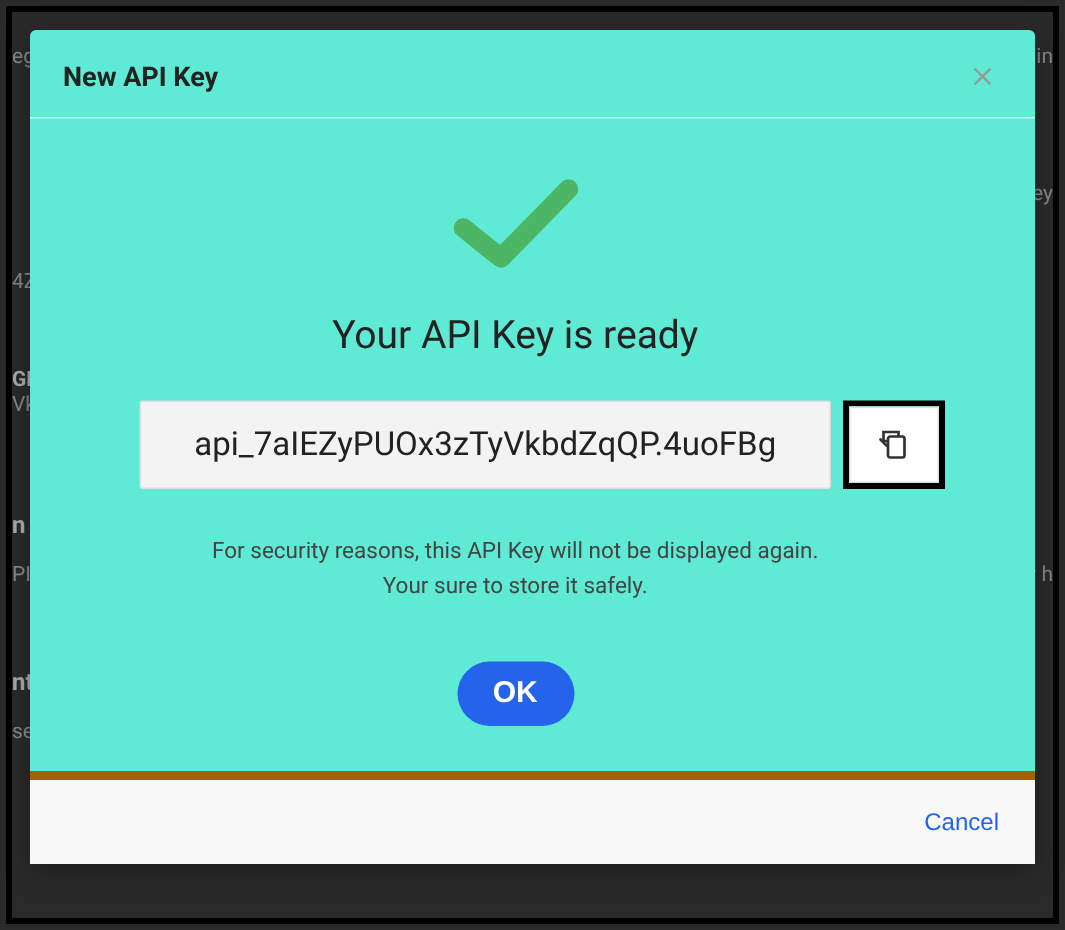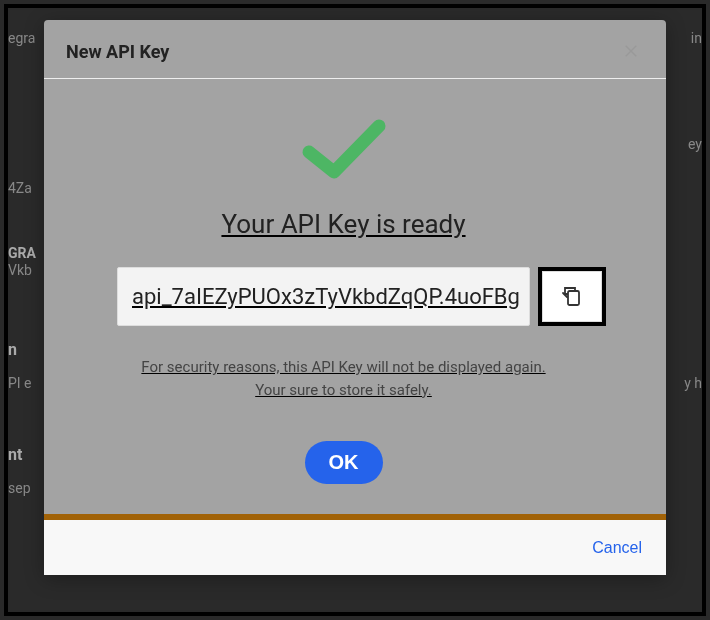--- a/index.html
+++ b/index.html
@@ -28,22 +28,22 @@
       left: 4px;
       pointer-events: none;
     }
     .bg-text {
       position: absolute;
       color: #888;
       font-size: 14px;
       pointer-events: none;
     }
     .modal {
-      background: #a3a3a3;
-      width: 622px;
+      background: #5eead4;
+      width: 670px;
       border-radius: 4px;
       box-shadow: 0 4px 20px rgba(0,0,0,0.3);
       display: flex;
       flex-direction: column;
       position: relative;
       z-index: 10;
     }
     .modal-header {
       padding: 18px 22px 14px 22px;
       display: flex;
@@ -66,21 +66,20 @@
       align-items: center;
       justify-content: center;
     }
     .close-btn svg {
       width: 18px;
       height: 18px;
     }
     .modal-body {
       padding: 35px 60px 30px 37px;
       text-align: center;
-      text-decoration: underline;
     }
     .check-icon {
       margin: 0 auto 25px auto;
       width: 100px;
       height: 70px;
       display: flex;
       align-items: center;
       justify-content: center;
     }
     .check-icon svg {
@@ -163,21 +162,21 @@
       border: none;
     }
   </style>
 </head>
 <body>
 
 <div class="page-frame"></div>
 
 <span class="bg-text" style="top:30px; left:8px;">egra</span>
 <span class="bg-text" style="top:30px; right:8px;">in</span>
-<span class="bg-text" style="top:136px; right:8px;">ey</span>
+<span class="bg-text" style="top:121px; right:8px;">ey</span>
 <span class="bg-text" style="top:180px; left:8px;">4Za</span>
 <span class="bg-text" style="top:245px; left:8px; font-weight:700; color:#aaa;">GRA</span>
 <span class="bg-text" style="top:262px; left:8px;">Vkb</span>
 <span class="bg-text" style="top:340px; left:8px; font-weight:700; color:#aaa; font-size:16px;">n</span>
 <span class="bg-text" style="top:375px; left:8px;">PI e</span>
 <span class="bg-text" style="top:375px; right:8px;">y h</span>
 <span class="bg-text" style="top:445px; left:8px; font-weight:700; color:#aaa; font-size:16px;">nt</span>
 <span class="bg-text" style="top:480px; left:8px;">sep</span>
 
 <div class="modal">

